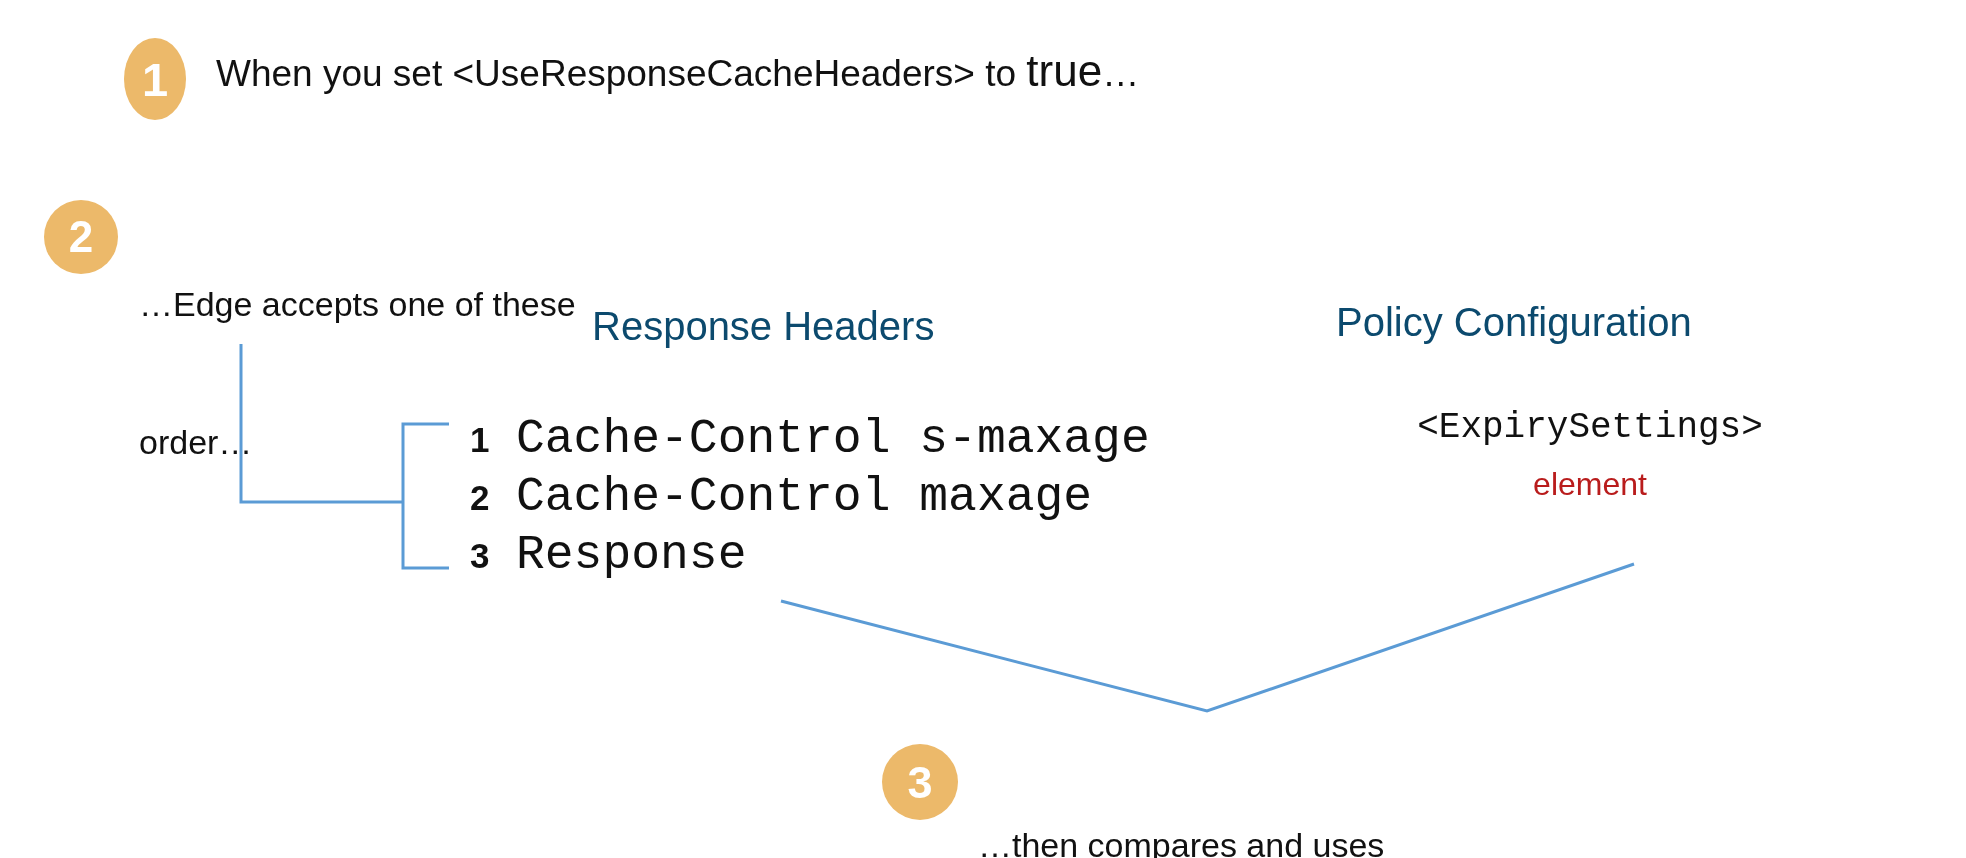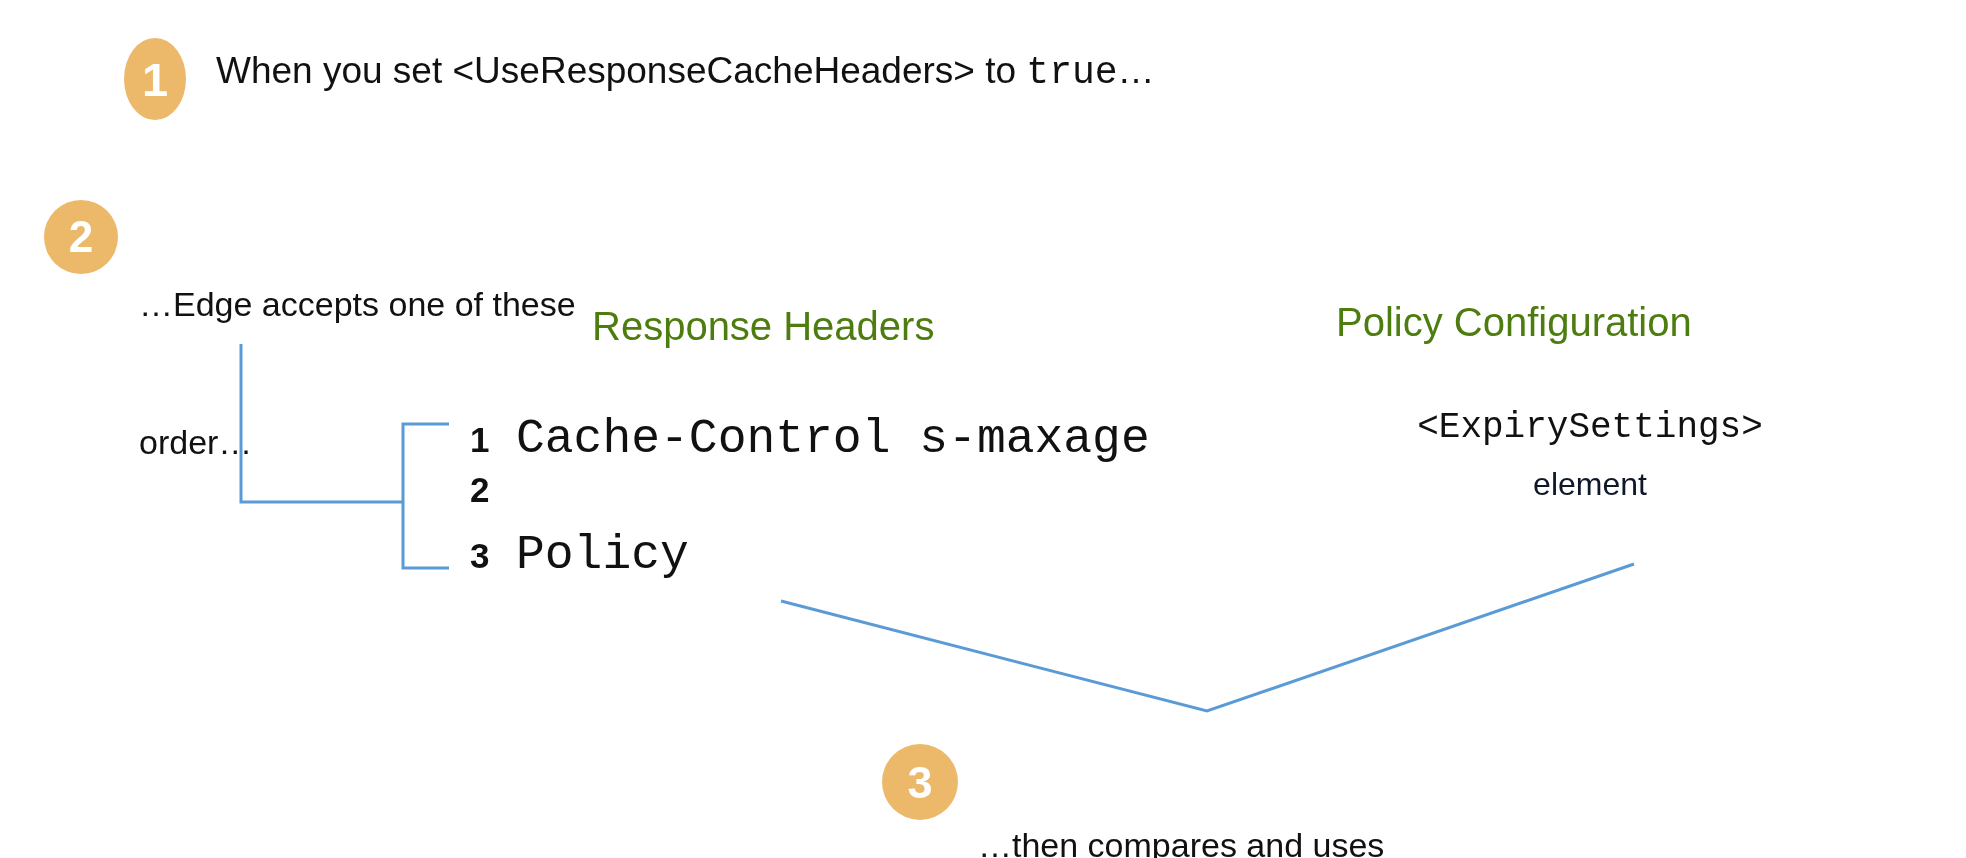--- a/index.html
+++ b/index.html
@@ -67,22 +67,22 @@
     white-space: pre;
   }
 
   #step1-text {
     left: 216px;
     top: 48px;
     font-size: 37px;
     line-height: 46px;
   }
   #step1-text .mono {
-    font-family: Liberation Mono, monospace;
-    font-size: 38px;
+    font-family: Liberation Sans, sans-serif;
+    font-size: 44px;
   }
 
   #step2-text {
     left: 139px;
     top: 189px;
     font-size: 34px;
     line-height: 46px;
   }
 
   #step3-text {
@@ -91,21 +91,21 @@
     font-size: 34px;
     line-height: 46px;
     text-align: center;
   }
 
   
   .col-heading {
     position: absolute;
     font-family: "Liberation Sans", sans-serif;
     font-size: 40px;
-    color: #4d7c0f;
+    color: #0c4a6e;
     white-space: nowrap;
   }
   #heading-response { left: 592px; top: 304px; }
   #heading-policy   { left: 1336px; top: 300px; }
 
   
   #header-list {
     position: absolute;
     left: 470px;
     top: 412px;
@@ -142,21 +142,21 @@
   #policy-element-tag {
     font-family: Liberation Mono, monospace;
     font-size: 36px;
     color: #111111;
     white-space: pre;
     line-height: 48px;
   }
   #policy-element-word {
     font-family: "Liberation Sans", sans-serif;
     font-size: 32px;
-    color: #0f172a;
+    color: #b91c1c;
     line-height: 48px;
     margin-top: 8px;
   }
 </style>
 </head>
 <body>
 
 <div id="canvas">
 
   <svg id="connectors" viewBox="0 0 1966 858" xmlns="http://www.w3.org/2000/svg">
@@ -183,24 +183,25 @@
 
   <div class="col-heading" id="heading-response">Response Headers</div>
 
   <div id="header-list">
     <div class="header-row">
       <span class="header-num">1</span>
       <span class="header-name">Cache-Control s-maxage</span>
     </div>
     <div class="header-row">
       <span class="header-num">2</span>
+      <span class="header-name">Cache-Control maxage</span>
     </div>
     <div class="header-row">
       <span class="header-num">3</span>
-      <span class="header-name">Policy</span>
+      <span class="header-name">Response</span>
     </div>
   </div>
 
   <div class="col-heading" id="heading-policy">Policy Configuration</div>
 
   <div id="policy-block">
     <div id="policy-element-tag">&lt;ExpirySettings&gt;</div>
     <div id="policy-element-word">element</div>
   </div>
 

